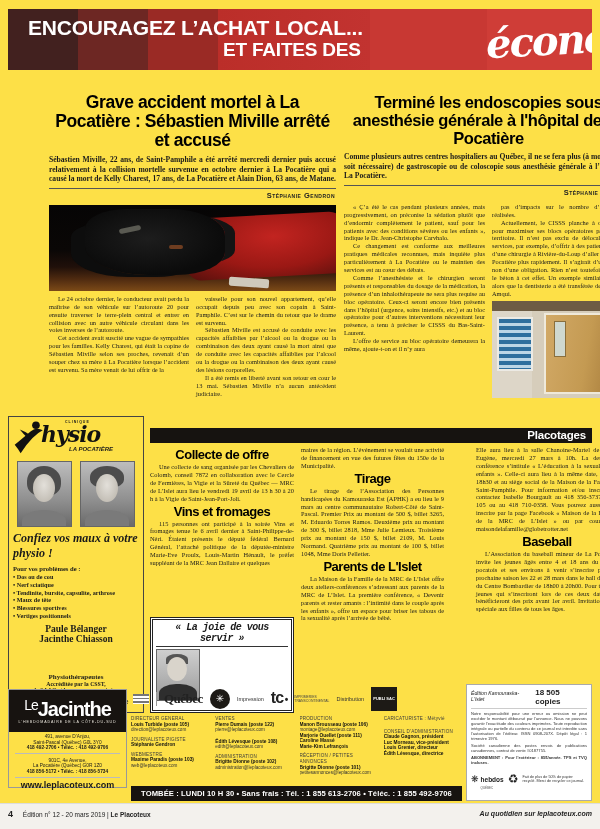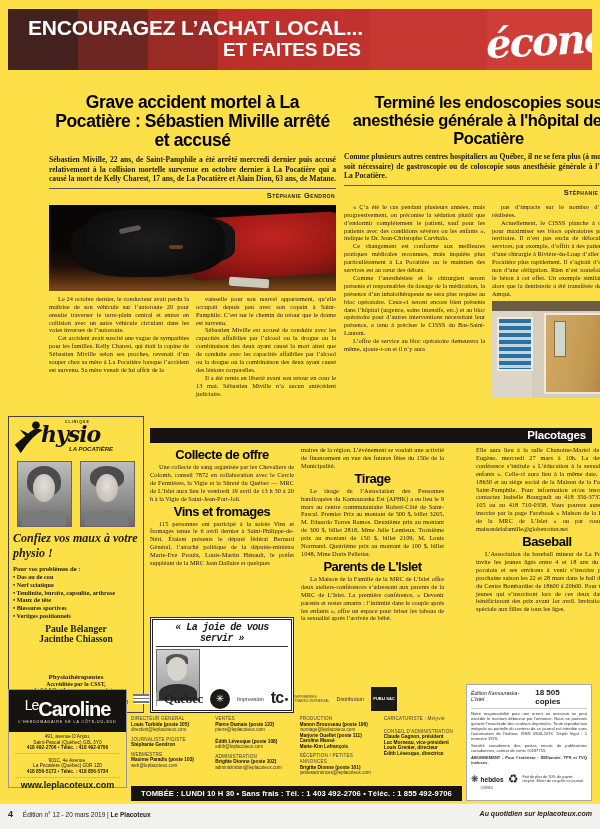--- a/index.html
+++ b/index.html
@@ -303,21 +303,21 @@
       <div class="ross-port">
         <div class="hair"></div>
           <div class="face"></div>
           <div class="suit"></div>
       </div>
     </div>
   </div>
 
   <div class="lp-box">
     <div class="lp-black">
-      <div class="lp-name"><span class="lp-le">Le</span><span>Caroline</span></div>
+      <div class="lp-name"><span class="lp-le">Le</span><span>Jacinthe</span></div>
       <div class="lp-tag">L'HEBDOMADAIRE DE LA CÔTE-DU-SUD</div>
     </div>
     <div class="lp-addr">
       <div>491, avenue D'Anjou,</div>
       <div>Saint-Pascal (Québec) G0L 3Y0</div>
       <div class="b">418 492-2706 • Téléc. : 418 492-9706</div>
     </div>
     <div class="lp-sep"></div>
     <div class="lp-addr">
       <div>901C, 4e Avenue,</div>
@@ -378,21 +378,21 @@
     <div class="sc">
       <div class="role">CARICATURISTE : Métyvié</div>
       <div class="role" style="margin-top:7px;">CONSEIL D'ADMINISTRATION</div>
       <div class="sname">Claude Gagnon, président</div>
       <div class="sname">Luc Morneau, vice-président</div>
       <div class="sname">Louis Grenier, directeur</div>
       <div class="sname">Édith Lévesque, directrice</div>
     </div>
   </div>
 
-  <div class="tombee">TOMBÉE : LUNDI 10 H 30  •  Sans frais : Tél. : 1 403 492-2706 • Téléc. : 1 855 492-9706</div>
+  <div class="tombee">TOMBÉE : LUNDI 10 H 30  •  Sans frais : Tél. : 1 855 613-2706 • Téléc. : 1 855 492-9706</div>
 
   <div class="edbox">
     <div class="ed-head">
       <span class="ed-title">Édition Kamouraska-L'Islet</span>
       <span class="ed-copies">18 505 copies</span>
     </div>
     <div class="ed-legal">Notre responsabilité pour une erreur ou omission ne peut excéder le montant déboursé par l'annonce. Nous ne pouvons garantir l'exactitude des couleurs imprimées. Toute reproduction intégrale ou partielle du contenu de ce journal est interdite sans l'autorisation de l'éditeur. ISSN 0908-207X. Dépôt légal : 1 trimestre 1976.</div>
     <div class="ed-legal">Société canadienne des postes envois de publications canadiennes, contrat de vente #0187755.</div>
     <div class="ed-legal bold">ABONNEMENT : Pour l'extérieur : 85$/année. TPS et TVQ incluses.</div>
     <div class="ed-logos">

